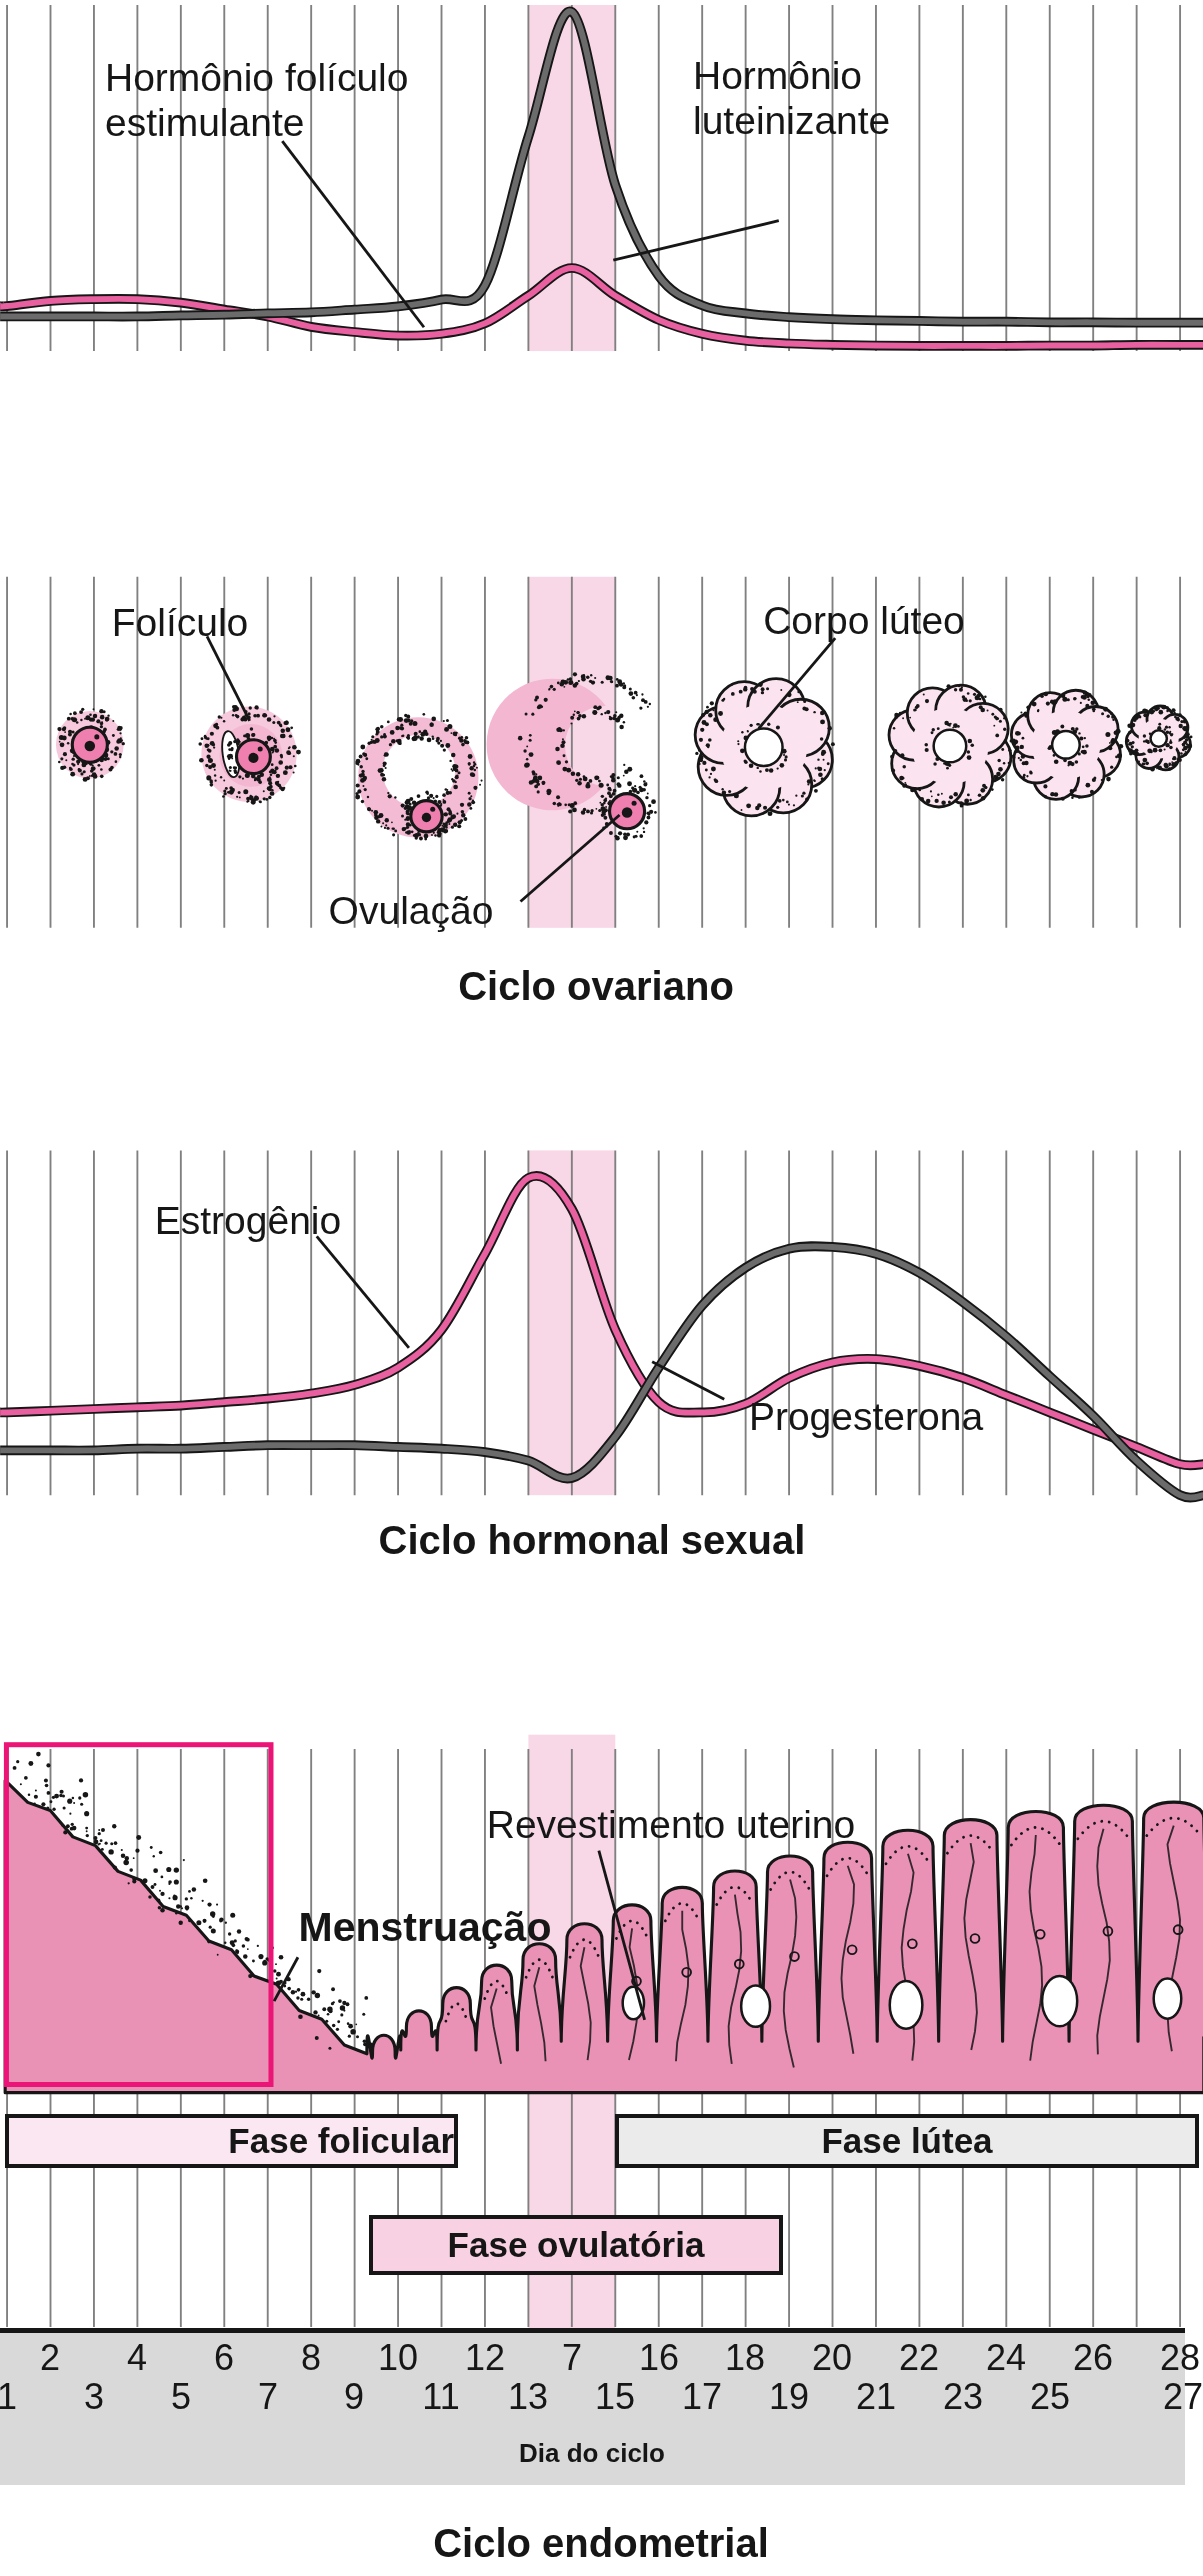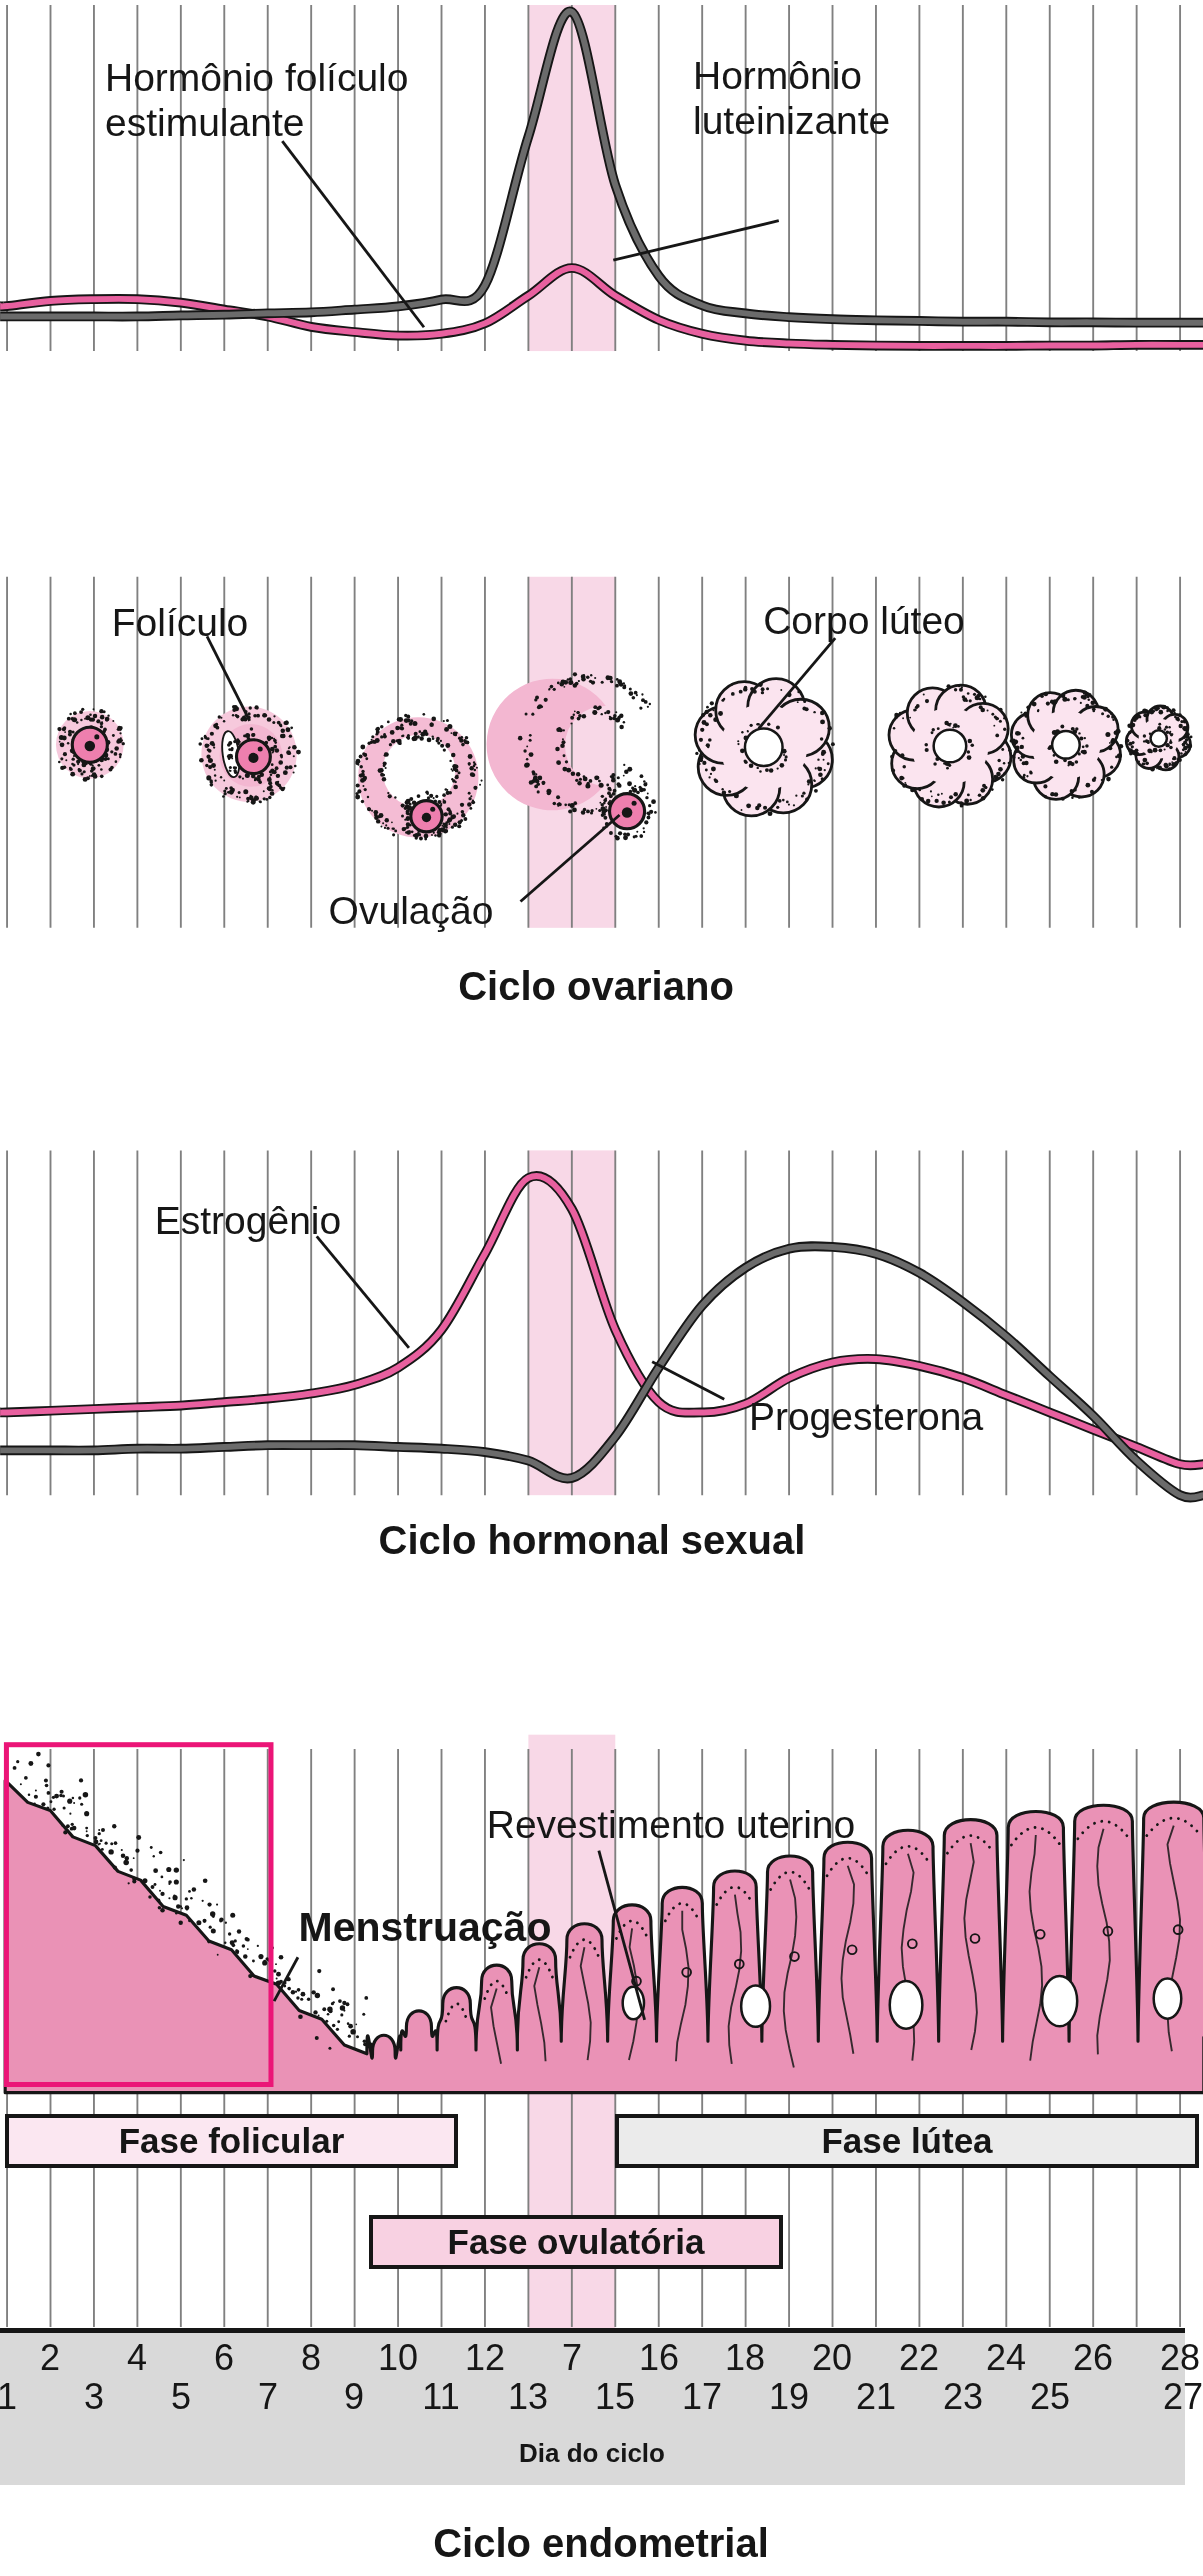--- a/index.html
+++ b/index.html
@@ -1834,27 +1834,27 @@
   <div class="label centered" style="left:411px;top:888px;">Ovulação</div>
   <div class="label title centered" style="left:596px;top:964px;">Ciclo ovariano</div>
 
   <div class="label centered" style="left:248px;top:1198px;">Estrogênio</div>
   <div class="label centered" style="left:866px;top:1394px;">Progesterona</div>
   <div class="label title centered" style="left:592px;top:1518px;">Ciclo hormonal sexual</div>
 
   <div class="label centered" style="left:671px;top:1802px;">Revestimento uterino</div>
   <div class="label bold centered" style="left:425px;top:1905px;font-size:41px;">Menstruação</div>
 
-  <div class="bar" id="bar-follicular" style="left: 5px; top: 2114px; width: 453px; height: 54px; background: rgb(251, 231, 241);">
+  <div class="bar" id="bar-follicular" style="left: 5px; top: 2114px; width: 453px; height: 54px; background: rgb(251, 231, 241); justify-content: flex-end;">
     <span>Fase folicular</span>
   </div>
   <div class="bar" id="bar-luteal" style="left: 615px; top: 2114px; width: 584px; height: 54px; background: rgb(235, 235, 235);">
     <span>Fase lútea</span>
   </div>
-  <div class="bar" id="bar-ovulatory" style="left: 369px; top: 2215px; width: 414px; height: 54px; background: rgb(248, 209, 226);">
+  <div class="bar" id="bar-ovulatory" style="left: 369px; top: 2215px; width: 414px; height: 60px; background: rgb(248, 209, 226);">
     <span>Fase ovulatória</span>
   </div>
 
   <div id="axis-strip" style="left: 0px; top: 2328px; width: 1185px; height: 157px; background: rgb(217, 217, 217);"></div>
   <div id="daynums">
       <span class="daynum" style="left: 6.9px; top: 2376px;">1</span>
       <span class="daynum" style="left: 50px; top: 2337px;">2</span>
       <span class="daynum" style="left: 94px; top: 2376px;">3</span>
       <span class="daynum" style="left: 137px; top: 2337px;">4</span>
       <span class="daynum" style="left: 181px; top: 2376px;">5</span>

